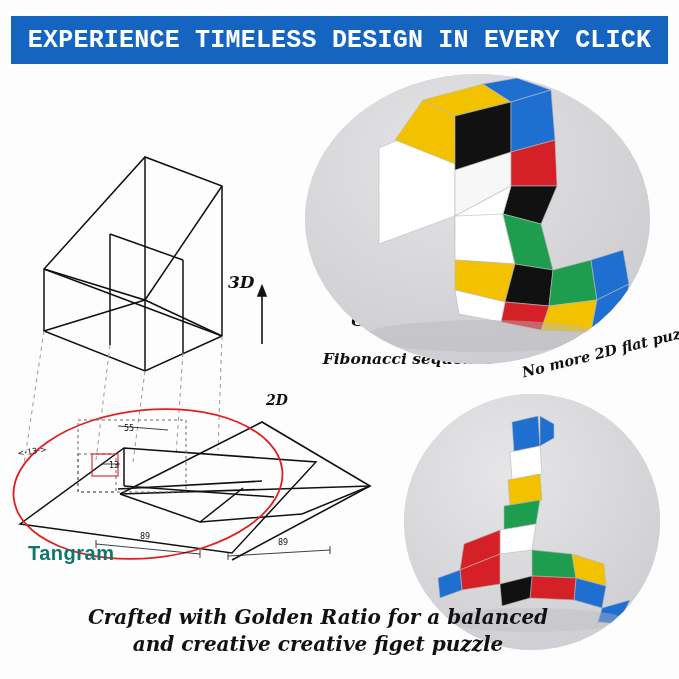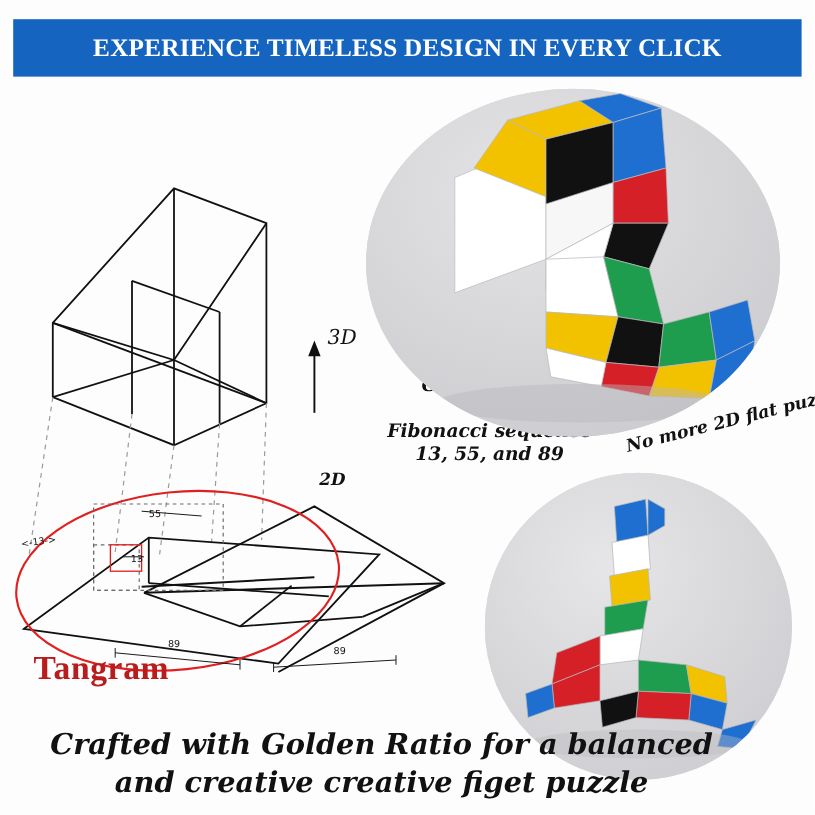--- a/index.html
+++ b/index.html
@@ -13,46 +13,46 @@
   #root{position:relative;width:679px;height:679px;overflow:hidden;background:#fdfdfd;}
 
   
   .banner{
     position:absolute;left:11px;top:16px;width:657px;height:48px;
     background:#1565c0;
     display:flex;align-items:center;justify-content:center;
   }
   .banner-text{
     color:#ffffff;
-    font-family:Liberation Serif, serif;
+    font-family:Liberation Mono, monospace;
     font-weight:bold;
-    font-size:21px;
+    font-size:25px;
     letter-spacing:0.2px;
     white-space:nowrap;
   }
 
   
   .content{position:absolute;left:0;top:64px;width:679px;height:615px;background:#fdfdfd;}
 
   
   .diagram{position:absolute;left:0;top:0;width:400px;height:560px;}
 
   
   .tangram-word{
     position:absolute;left:28px;top:478px;
-    font-family:Liberation Serif, serif;
-    font-size:28px;font-weight:bold;color:#b91c1c;
+    font-family:Liberation Sans, sans-serif;
+    font-size:20px;font-weight:bold;color:#0f766e;
     letter-spacing:0.5px;
   }
 
   
   .lbl3d{
     position:absolute;left:228px;top:208px;
-    font-family:"DejaVu Serif", serif;font-weight:normal;font-style:italic;
-    font-size:17px;color:#111;margin-left:45px;
+    font-family:"DejaVu Serif", serif;font-weight:bold;font-style:italic;
+    font-size:17px;color:#111;
   }
   .lbl2d{
     position:absolute;left:266px;top:328px;
     font-family:"DejaVu Serif", serif;font-weight:bold;font-style:italic;
     font-size:14px;color:#111;
   }
 
   
   .golden-cap{
     position:absolute;left:300px;top:248px;width:216px;
@@ -84,21 +84,21 @@
     transform:rotate(-14deg);
     transform-origin:left top;
     white-space:nowrap;
   }
 
   
   .bottom-cap{
     position:absolute;left:0;top:540px;width:636px;text-align:center;
     font-family:"DejaVu Serif", serif;
     font-style:italic;font-weight:bold;
-    font-size:24px;color:#111;line-height:1.35;
+    font-size:20px;color:#111;line-height:1.35;
   }
   .bottom-cap div{white-space:nowrap;}
 </style>
 </head>
 <body>
 
 <div id="root">
 
   <div class="banner">
     <div class="banner-text">EXPERIENCE TIMELESS DESIGN IN EVERY CLICK</div>
@@ -202,21 +202,20 @@
     </svg>
 
     <div class="tangram-word">Tangram</div>
     <div class="lbl3d">3D</div>
     <div class="lbl2d">2D</div>
 
     <div class="golden-cap">
       <div>Golden Ratio</div>
       <div>+</div>
       <div>Fibonacci sequence</div>
-      <div>13, 55, and 89</div>
     </div>
 
     <div class="photo-top">
       <svg viewBox="0 0 345 290" width="345" height="290">
         <defs>
           <radialGradient id="gtop" cx="40%" cy="30%" r="80%">
             <stop offset="0%" stop-color="#e4e4e6"></stop>
             <stop offset="100%" stop-color="#cbcbcf"></stop>
           </radialGradient>
         </defs>

